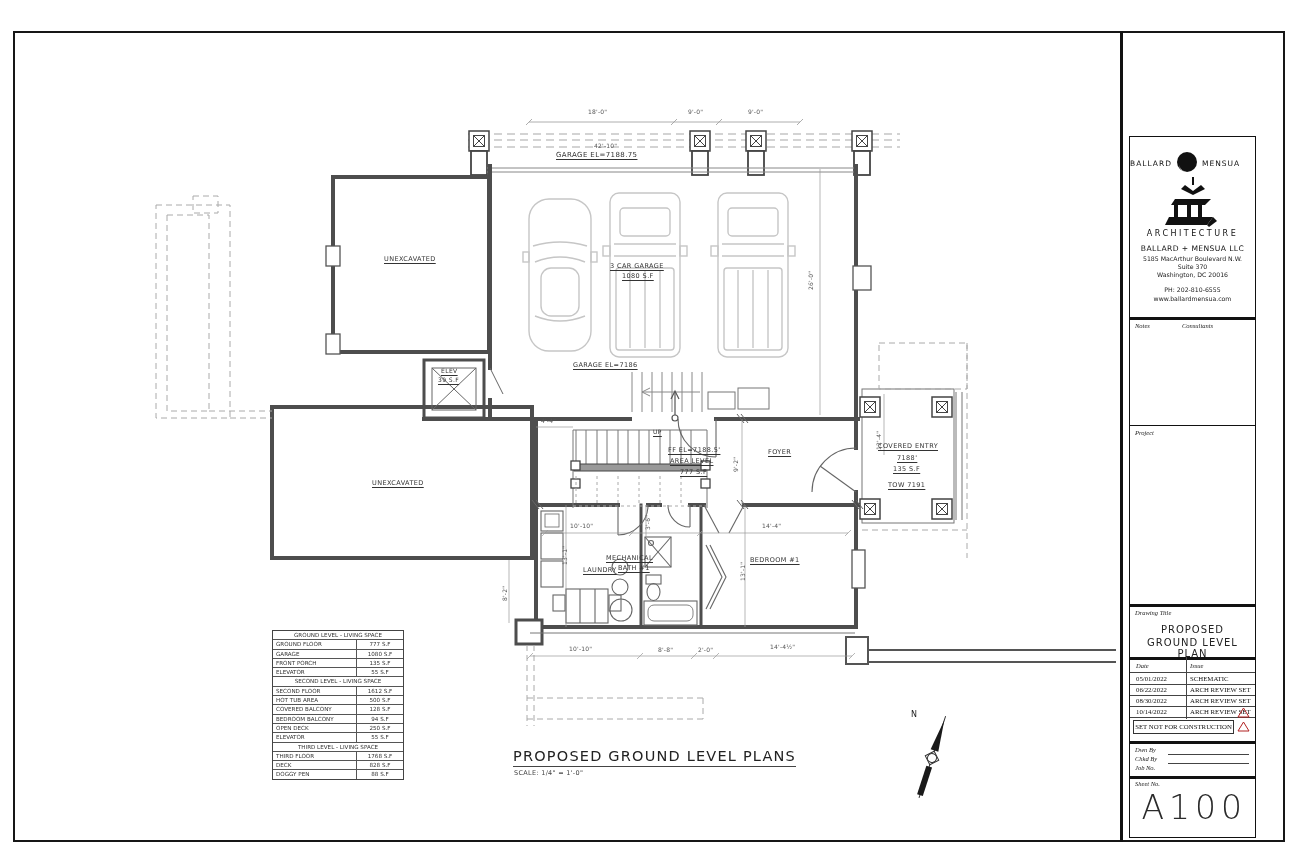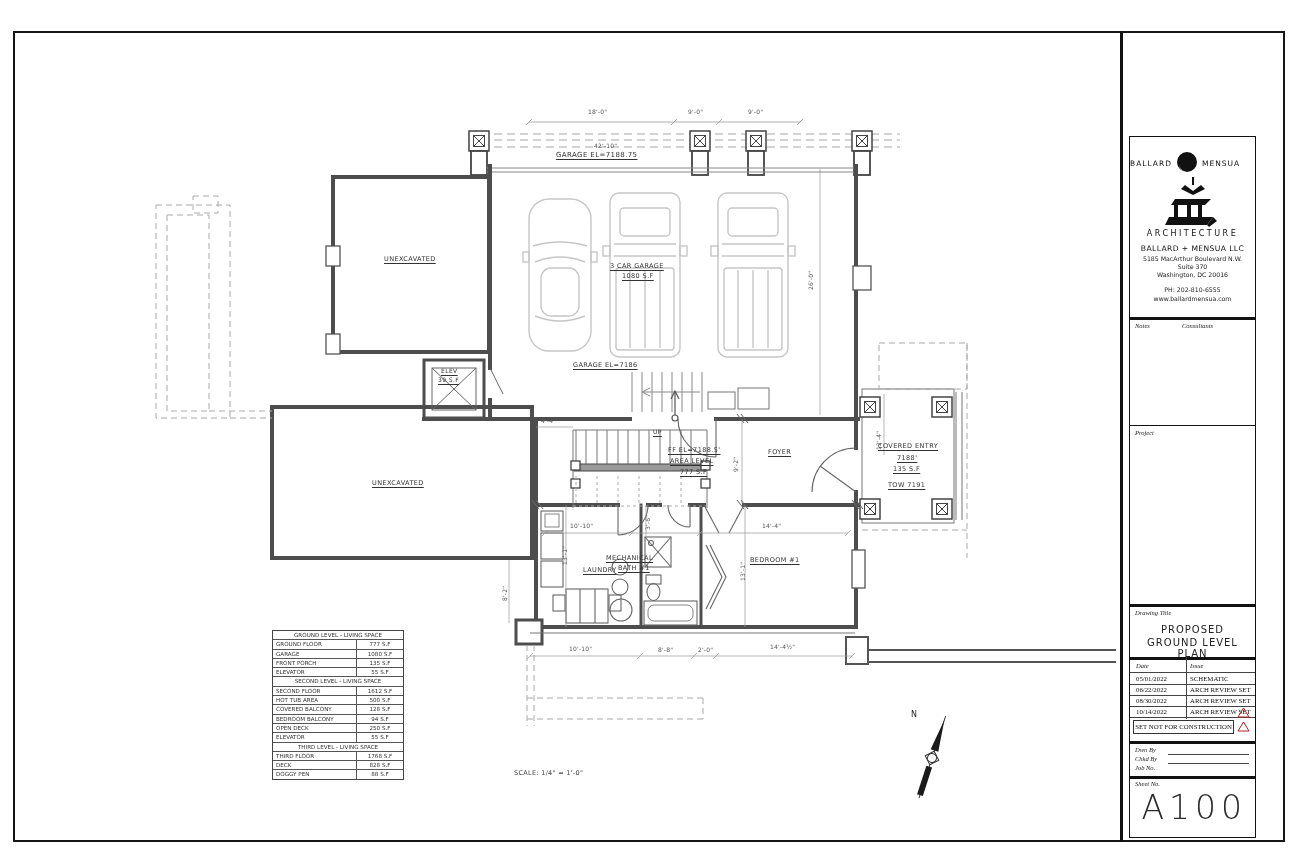--- a/index.html
+++ b/index.html
@@ -352,20 +352,21 @@
   <div class="lbl dim" style="left:770px;top:644px">14'-4½"</div>
   <div class="lbl dim rot" style="left:502px;top:601px">8'-2"</div>
   <div class="lbl dim rot" style="left:733px;top:472px">9'-2"</div>
   <div class="lbl dim rot" style="left:876px;top:450px">12'-4"</div>
   <div class="lbl dim rot" style="left:740px;top:581px">13'-1"</div>
   <div class="lbl dim rot" style="left:562px;top:565px">13'-1"</div>
   <div class="lbl dim rot" style="left:808px;top:290px">26'-0"</div>
   <div class="lbl dim rot" style="left:645px;top:530px">3'-6"</div>
   <div class="lbl dim" style="left:541px;top:418px">4'-4"</div>
 
+  <div id="plan-title">PROPOSED GROUND LEVEL PLANS</div>
   <div id="plan-scale">SCALE: 1/4" = 1'-0"</div>
   <div id="north-n">N</div>
 
   <div id="area-table">
       <div class="at-h">GROUND LEVEL - LIVING SPACE</div>
       <div class="at-r">
         <div class="at-c1">GROUND FLOOR</div>
         <div class="at-c2">777 S.F</div>
       </div>
       <div class="at-r">

